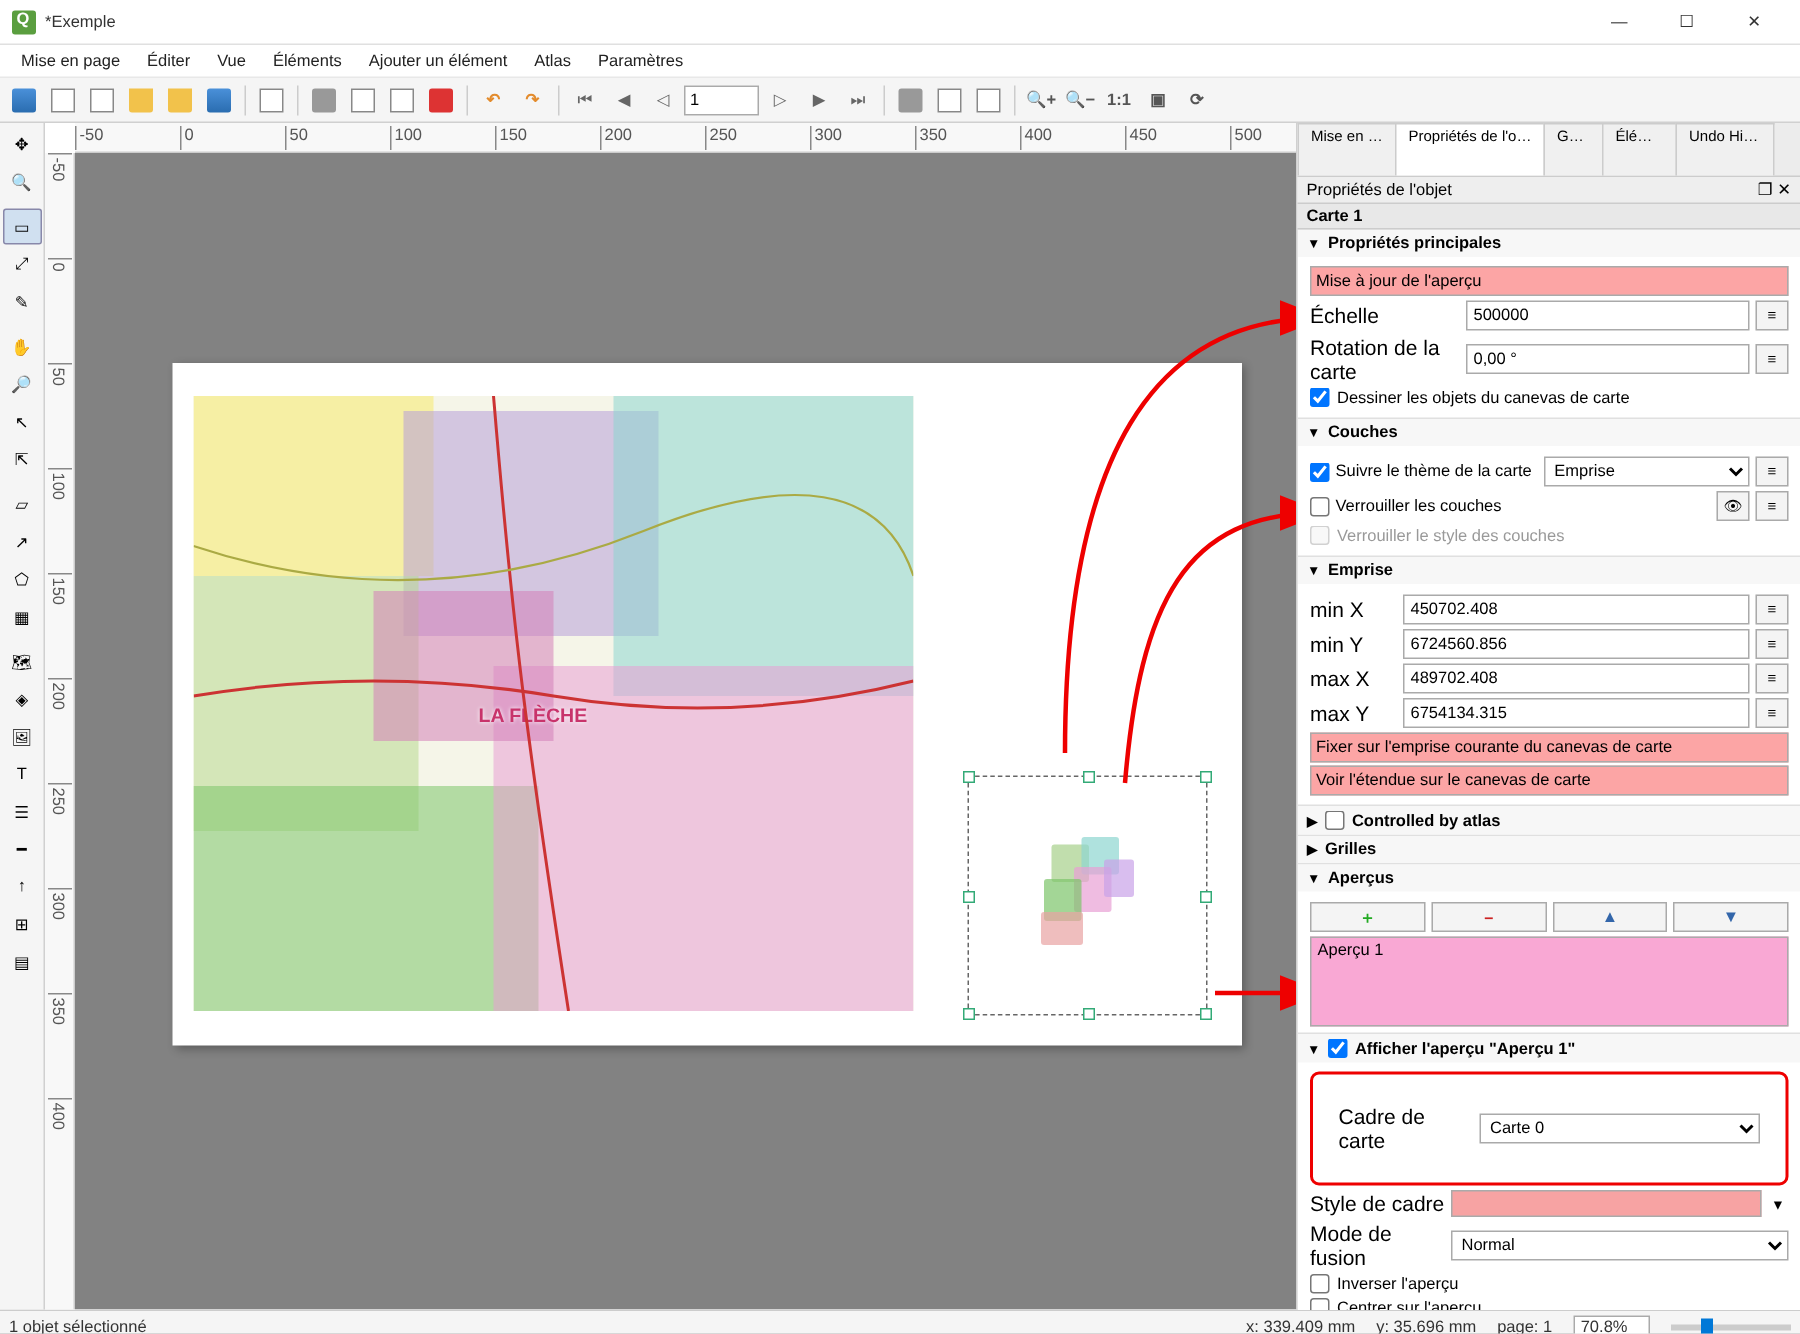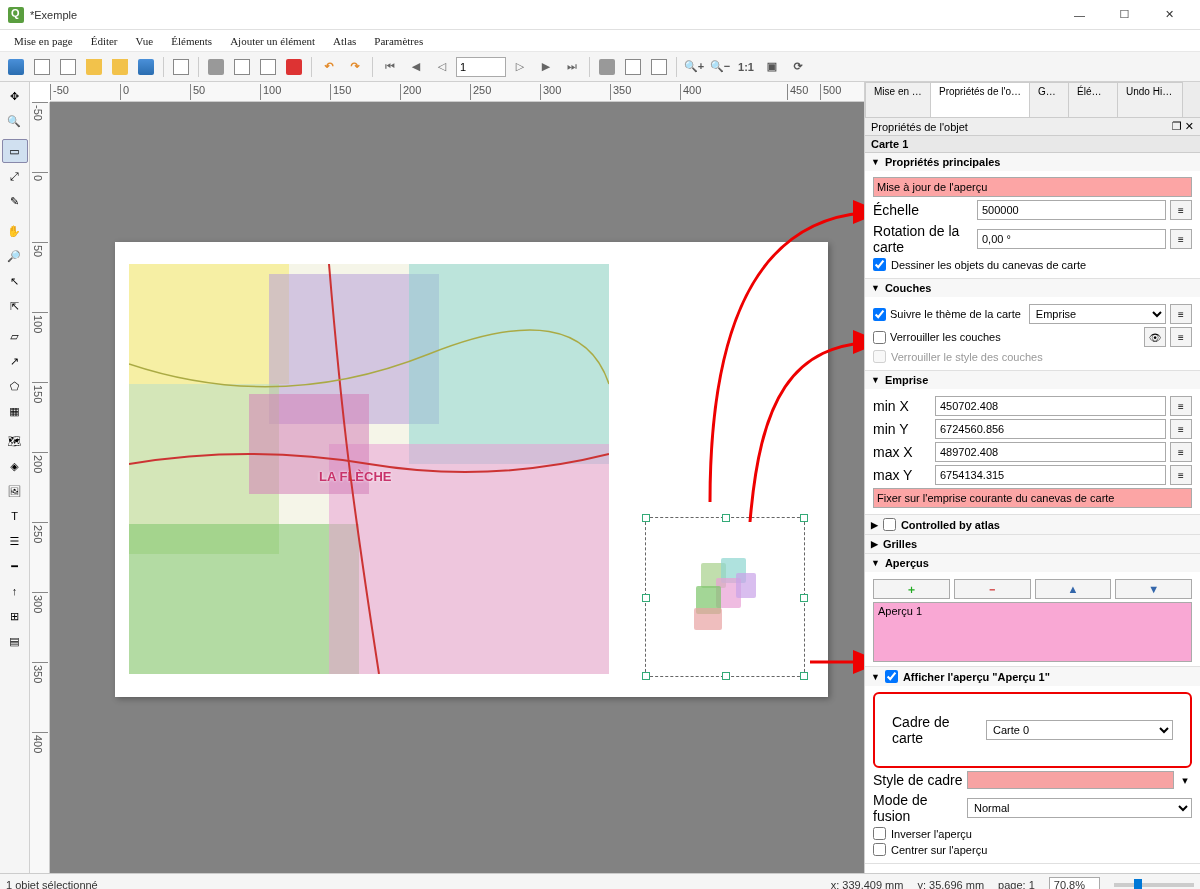--- a/index.html
+++ b/index.html
@@ -8,21 +8,21 @@
 
 .titlebar { height: 30px; background: #fff; display: flex; align-items: center; padding: 0 8px; border-bottom: 1px solid #e0e0e0; }
 .titlebar .app-icon { width: 16px; height: 16px; background: #5a9e3f; border-radius: 2px; margin-right: 6px; position: relative; }
 .titlebar .app-icon::after { content:"Q"; color:#fff; font-weight:bold; font-size:11px; position:absolute; left:3px; top:0; }
 .titlebar .title { flex: 1; color: #333; }
 .titlebar .win-btns { display: flex; gap: 0; }
 .titlebar .win-btn { width: 45px; height: 28px; display: flex; align-items: center; justify-content: center; color: #333; }
 
 
 .menubar { height: 22px; background: #fff; display: flex; align-items: center; padding: 0 6px; gap: 2px; border-bottom: 1px solid #e8e8e8; }
-.menubar .menu-item { padding: 2px 8px; color: #222; font-family: Liberation Serif, serif; }
+.menubar .menu-item { padding: 2px 8px; color: #222; }
 
 
 .toolbar { height: 30px; background: #f5f5f5; display: flex; align-items: center; padding: 0 4px; gap: 2px; border-bottom: 1px solid #d0d0d0; }
 .toolbar .tbtn { width: 24px; height: 24px; display: flex; align-items: center; justify-content: center; border: 1px solid transparent; border-radius: 2px; }
 .toolbar .sep { width: 1px; height: 20px; background: #ccc; margin: 0 3px; }
 .toolbar .spin { width: 50px; height: 20px; border: 1px solid #aaa; background: #fff; padding: 0 3px; }
 
 
 .main { display: flex; height: 791px; }
 
@@ -254,21 +254,21 @@
       <span class="tick" style="left:0px">-50</span>
       <span class="tick" style="left:70px">0</span>
       <span class="tick" style="left:140px">50</span>
       <span class="tick" style="left:210px">100</span>
       <span class="tick" style="left:280px">150</span>
       <span class="tick" style="left:350px">200</span>
       <span class="tick" style="left:420px">250</span>
       <span class="tick" style="left:490px">300</span>
       <span class="tick" style="left:560px">350</span>
       <span class="tick" style="left:630px">400</span>
-      <span class="tick" style="left:737px">450</span>
+      <span class="tick" style="left:700px">450</span>
       <span class="tick" style="left:770px">500</span>
     </div>
     <div class="ruler-v">
       <span class="tick" style="top:0px">-50</span>
       <span class="tick" style="top:70px">0</span>
       <span class="tick" style="top:140px">50</span>
       <span class="tick" style="top:210px">100</span>
       <span class="tick" style="top:280px">150</span>
       <span class="tick" style="top:350px">200</span>
       <span class="tick" style="top:420px">250</span>
@@ -414,20 +414,21 @@
               <label class="narrow">max X</label>
               <input type="text" value="489702.408" style="">
               <div class="btn-small">≡</div>
             </div>
           <div class="form-row">
               <label class="narrow">max Y</label>
               <input type="text" value="6754134.315" style="">
               <div class="btn-small">≡</div>
             </div>
           <div class="btn-full">Fixer sur l'emprise courante du canevas de carte</div>
+          <div class="btn-full">Voir l'étendue sur le canevas de carte</div>
         </div>
       </div>
 
       <div class="section">
         <div class="section-header">
             <span class="tri">▶</span>
             <input type="checkbox" style="margin-right: 5px;">
             <span>Controlled by atlas</span>
           </div>
       </div>

